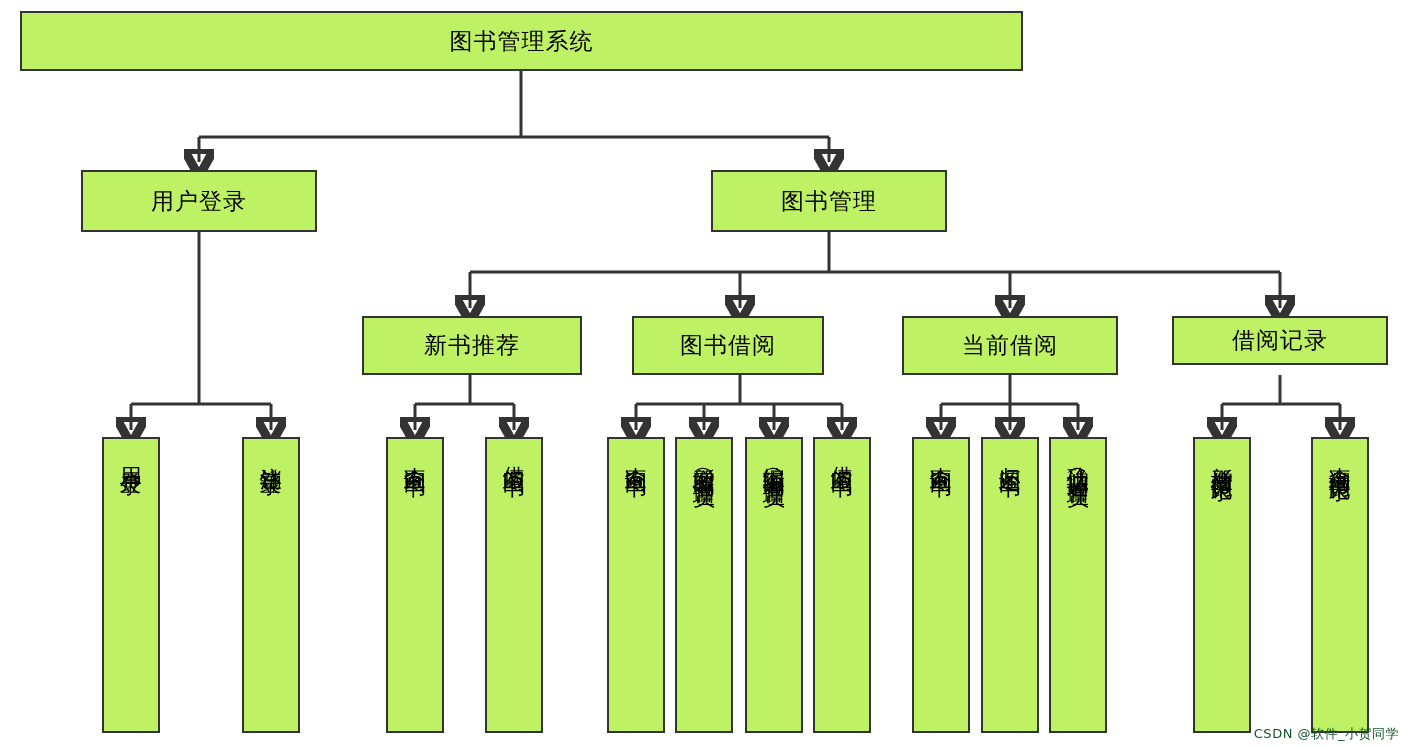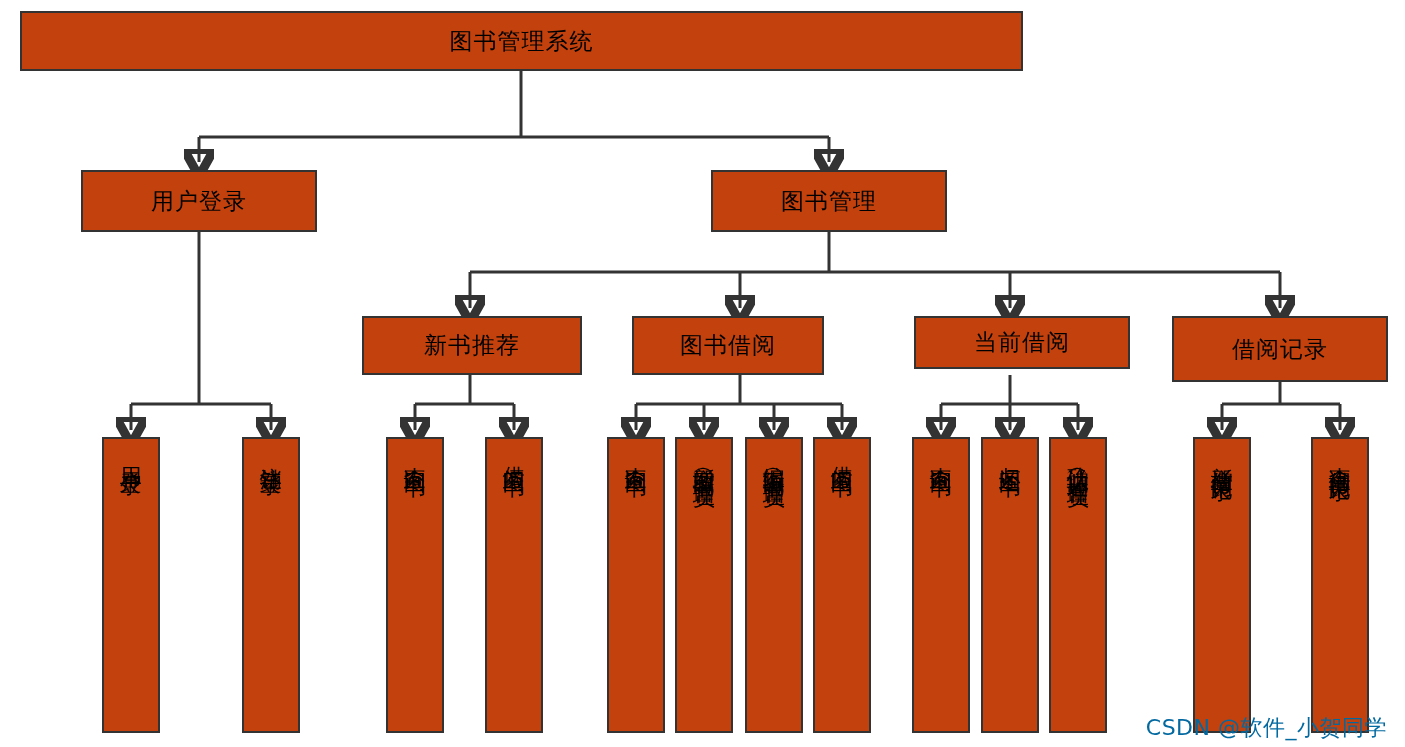--- a/index.html
+++ b/index.html
@@ -16,21 +16,21 @@
     position: relative;
     width: 1405px;
     height: 747px;
     background: #ffffff;
     overflow: hidden;
   }
   .node {
     position: absolute;
     box-sizing: border-box;
     border: 2px solid #333333;
-    background: #c2410c;
+    background: #bef264;
     display: flex;
     align-items: center;
     justify-content: center;
     text-align: center;
     line-height: 1.25;
   }
   .node .label {
     display: block;
   }
   
@@ -63,24 +63,24 @@
     height: 747px;
     pointer-events: none;
   }
   svg#edges line, svg#edges path {
     stroke: #333333;
     stroke-width: 3;
     fill: none;
   }
   .watermark {
     position: absolute;
-    right: 18px;
+    right: 6px;
     bottom: 4px;
-    font-size: 22px;
-    color: #0369a1;
+    font-size: 13px;
+    color: #14532d;
     letter-spacing: 0.5px;
     white-space: nowrap;
   }
 </style>
 </head>
 <body>
 
 <div id="canvas">
 
   <svg id="edges" viewBox="0 0 1405 747">
@@ -144,25 +144,25 @@
   </div>
 
   <div class="node horiz" style="left:362px; top:316px; width:220px; height:59px;">
     <span class="label">新书推荐</span>
   </div>
 
   <div class="node horiz" style="left:632px; top:316px; width:192px; height:59px;">
     <span class="label">图书借阅</span>
   </div>
 
-  <div class="node horiz" style="left:902px; top:316px; width:216px; height:53px;margin-left:12px;">
+  <div class="node horiz" style="left:902px; top:316px; width:216px; height:59px;">
     <span class="label">当前借阅</span>
   </div>
 
-  <div class="node horiz" style="left:1172px; top:316px; width:216px; height:66px;">
+  <div class="node horiz" style="left:1172px; top:316px; width:216px; height:49px;">
     <span class="label">借阅记录</span>
   </div>
 
   <div class="node vert" style="left:102px; top:437px; width:58px; height:296px;">
     <span class="label">用户登录</span>
   </div>
 
   <div class="node vert" style="left:242px; top:437px; width:58px; height:296px;">
     <span class="label">注销登录</span>
   </div>

